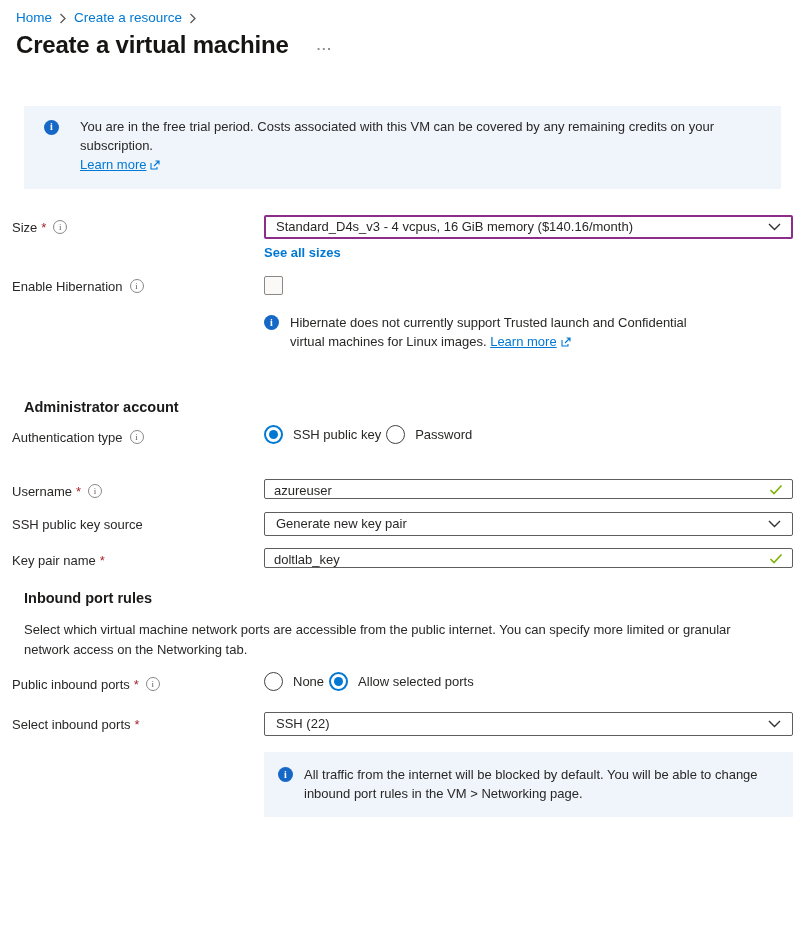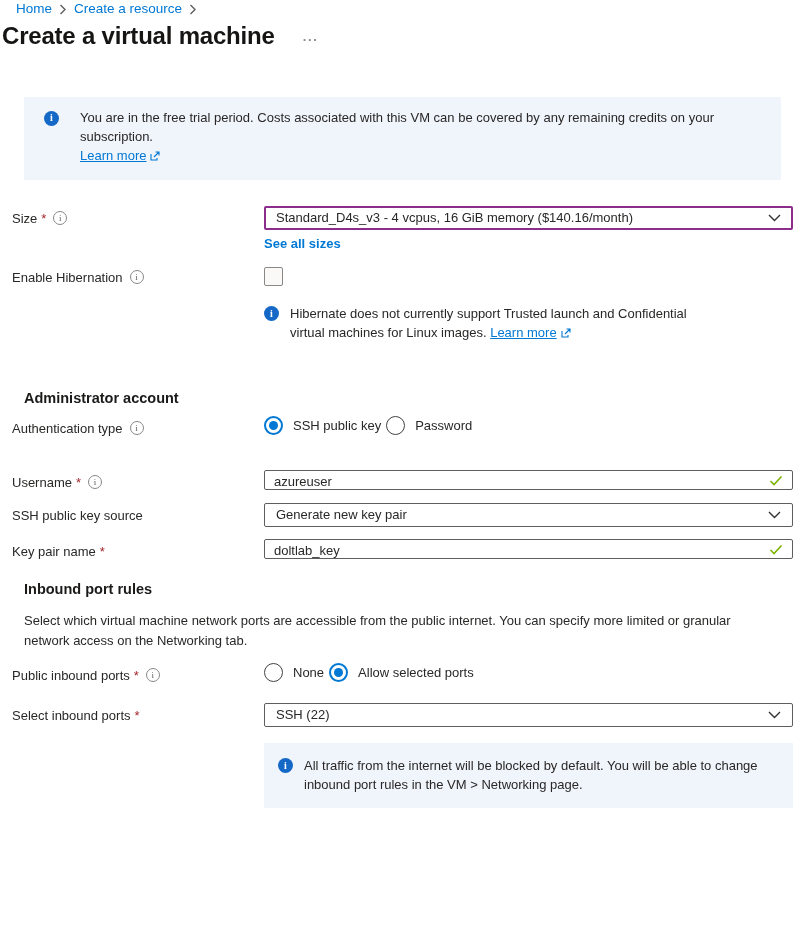--- a/index.html
+++ b/index.html
@@ -5,26 +5,26 @@
   * { box-sizing: border-box; }
   html,body { margin:0; padding:0; }
   body {
     width:805px; height:944px; overflow:hidden;
     background:#ffffff; color:#292827;
     font-family:"Liberation Sans", sans-serif; font-size:13px;
   }
   a { cursor:pointer; }
 
   
-  .breadcrumb { padding:1px 16px 0; font-size:13.5px; display:flex; align-items:center; gap:7px; }
+  .breadcrumb { padding:10px 16px 0; font-size:13.5px; display:flex; align-items:center; gap:7px; }
   .breadcrumb a { color:#0078d4; text-decoration:none; }
   .crumb-sep { display:inline-flex; margin-top:1px; }
 
   
-  .title-row { display:flex; align-items:flex-end; gap:28px; padding:0 2px; margin-top:6px; }
+  .title-row { display:flex; align-items:flex-end; gap:28px; padding:0 16px; margin-top:6px; }
   .page-title { font-size:24px; font-weight:700; color:#161514; letter-spacing:-0.2px; margin:0; }
   .more-btn { color:#8a8886; font-size:13px; font-weight:700; letter-spacing:1px; padding-bottom:3px; cursor:pointer; }
 
   
   .banner {
     margin:47px 24px 0; background:#f0f4fb; padding:12px 20px 13px;
     display:flex; gap:21px; line-height:1.45;
   }
   .infobox { background:#f0f4fb; padding:13px 14px; display:flex; gap:11px; line-height:1.5; }
   .info-icon {

